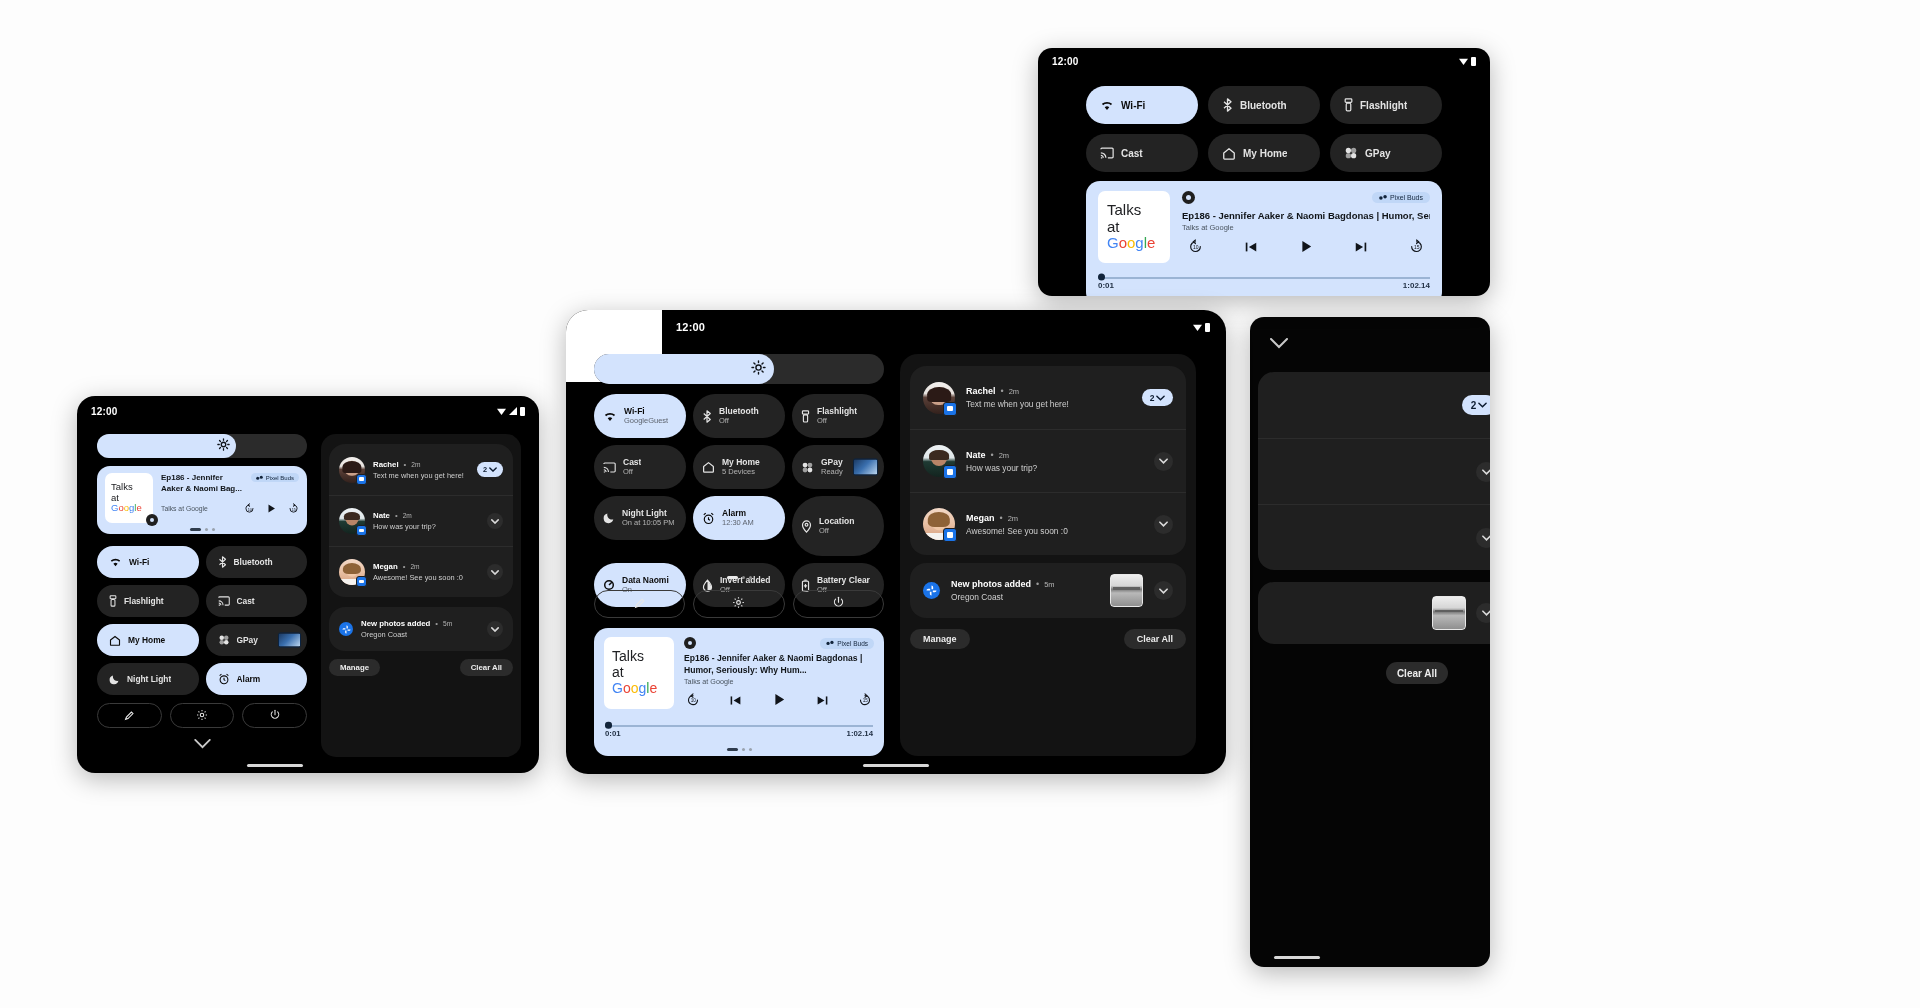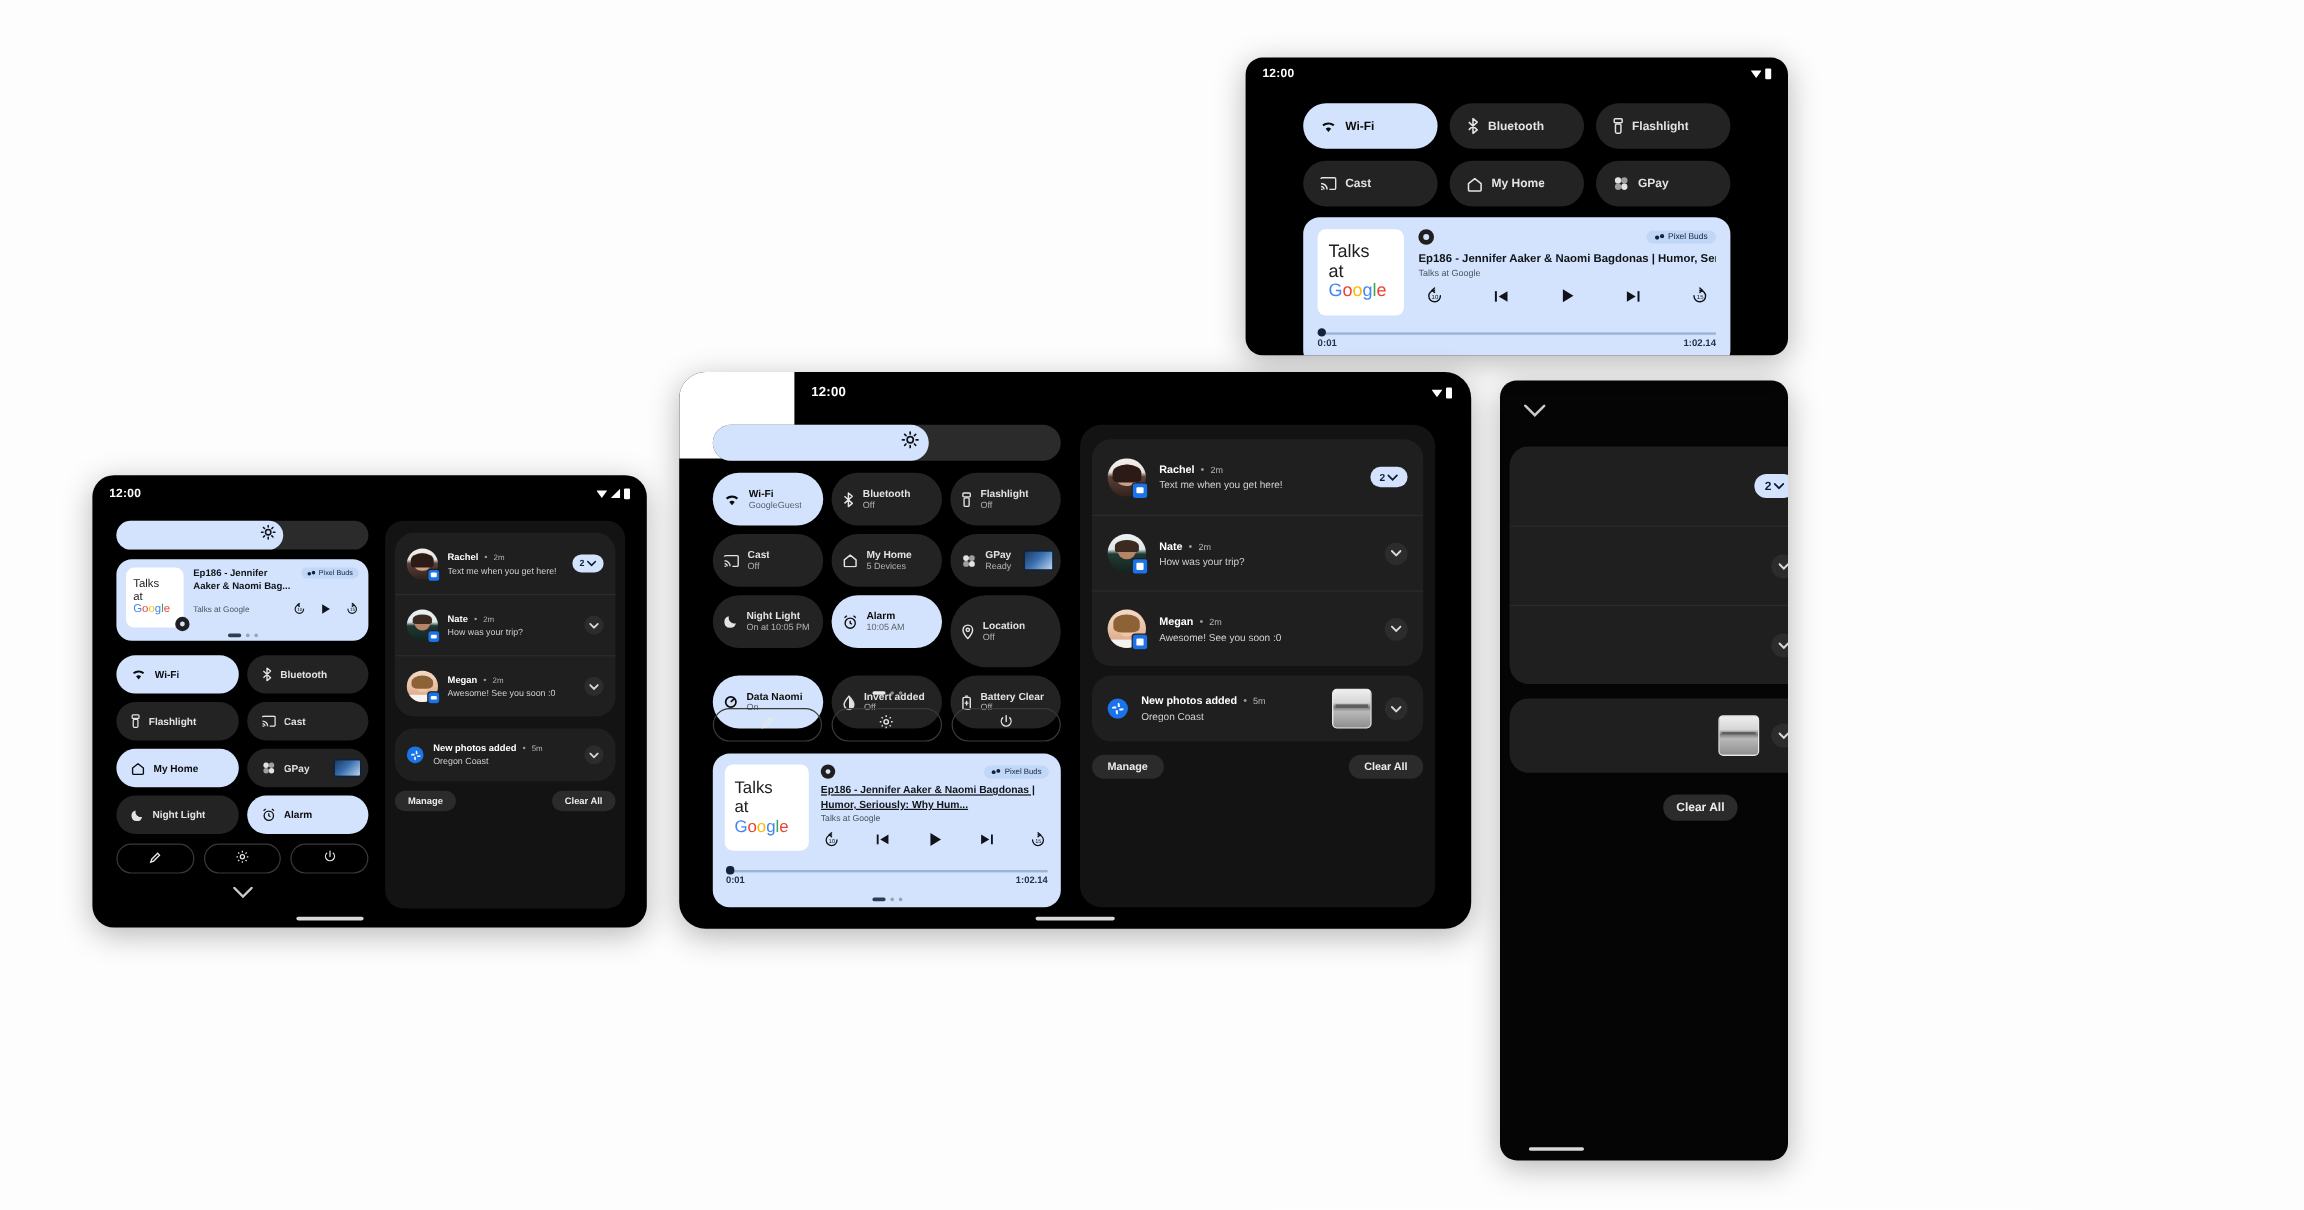--- a/index.html
+++ b/index.html
@@ -488,21 +488,21 @@
       </div>
       <div class="tile on" style="height:44px;padding:0 9px;">
         <span class="t-ico">
           <svg width="13" height="13" viewBox="0 0 16 16" fill="none" stroke="currentColor" stroke-width="1.4">
               <circle cx="8" cy="9" r="5.2"></circle>
               <path d="M8 6.4V9l1.8 1.1M2.2 3.4l2.4-2M13.8 3.4l-2.4-2"></path>
             </svg>
         </span>
         <span class="t-txt">
           <span class="t-lab" style="font-size:8.5px;">Alarm</span>
-          <span class="t-sub" style="font-size:7.5px;">10:05 AM</span>
+          <span class="t-sub" style="font-size:7.5px;">12:30 AM</span>
         </span>
       </div>
       <div class="tile" style="height:60px;padding:0 9px;">
         <span class="t-ico">
           <svg width="11" height="13" viewBox="0 0 12 15" fill="none" stroke="currentColor" stroke-width="1.4">
               <path d="M6 14s4.6-5 4.6-8.3A4.6 4.6 0 1 0 1.4 5.7C1.4 9 6 14 6 14z"></path>
               <circle cx="6" cy="5.6" r="1.6"></circle>
             </svg>
         </span>
         <span class="t-txt">
@@ -598,21 +598,21 @@
               <span style="width:4.5px;height:4.5px;border-radius:50%;background:#d3e3fd;display:block;"></span>
             </span>
             <span class="budschip" style="padding:2px 6px;font-size:6.5px;">
               <svg width="8" height="6" viewBox="0 0 10 8" fill="currentColor">
                   <circle cx="2.4" cy="4.6" r="2.2"></circle>
                   <circle cx="7.6" cy="3.2" r="2.2"></circle>
                 </svg>
               <span>Pixel Buds</span>
             </span>
           </div>
-          <div class="mtitle" style="font-size:8.6px;margin-top:4px;line-height:1.35;max-height:24px;overflow:hidden;text-decoration:underline;">Ep186 - Jennifer Aaker &amp; Naomi Bagdonas | Humor, Seriously: Why Hum...</div>
+          <div class="mtitle" style="font-size:8.6px;margin-top:4px;line-height:1.35;max-height:24px;overflow:hidden;">Ep186 - Jennifer Aaker &amp; Naomi Bagdonas | Humor, Seriously: Why Hum...</div>
           <div class="msub" style="font-size:7.2px;margin-top:1px;">Talks at Google</div>
           <div class="mctrls" style="justify-content:space-between;margin-top:6px;padding:0 2px;">
             <span>
               <svg width="14" height="14" viewBox="0 0 18 18" fill="none" stroke="#10141a" stroke-width="1.4" stroke-linecap="round">
                   <path d="M9 3.4A5.8 5.8 0 1 0 14.8 9"></path>
                   <path d="M9 1.2L6.4 3.4 9 5.6"></path>
                   <text x="6" y="12.2" font-size="6" fill="#10141a" stroke="none" font-family="Liberation Sans">10</text>
                 </svg>
             </span>
             <span>

